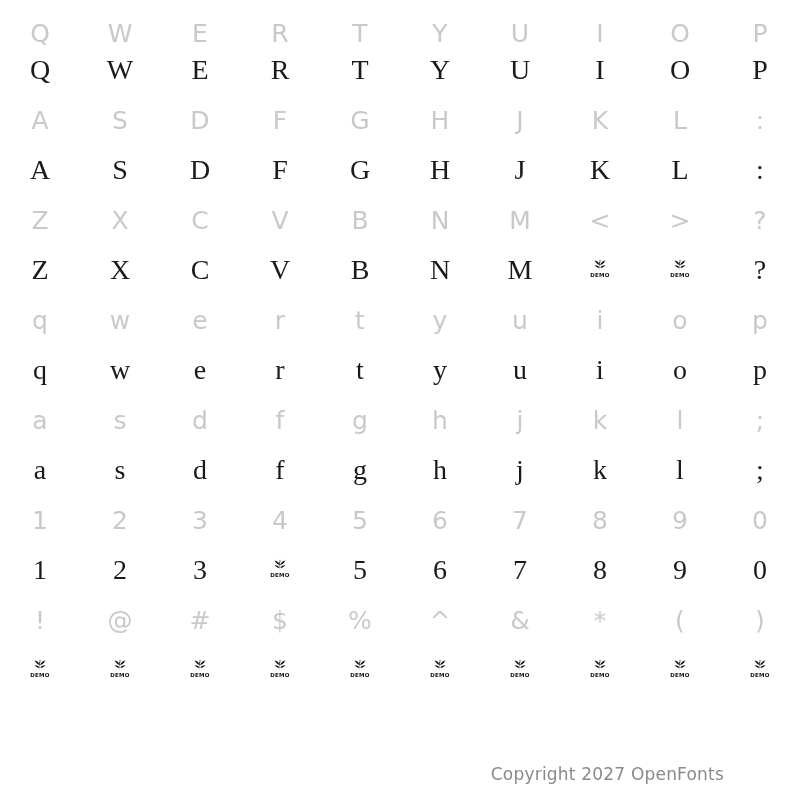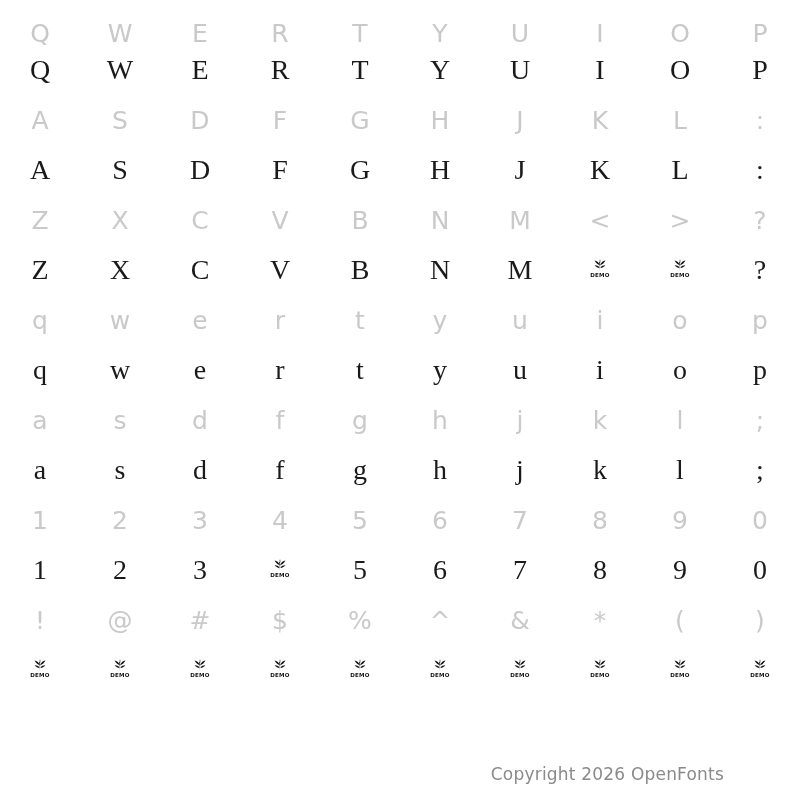--- a/index.html
+++ b/index.html
@@ -416,14 +416,14 @@
               <path d="M11.6 6.2 C13.6 5.2 15.4 3.6 16.4 1.6 C14.2 1.8 12.4 3.4 11.4 5.4 Z" fill="#111"></path>
               <path d="M10.2 9.0 C8.6 8.6 6.8 7.6 5.6 6.2 C7.6 6.0 9.4 6.9 10.4 8.2 Z" fill="#111"></path>
               <path d="M11.8 9.0 C13.4 8.6 15.2 7.6 16.4 6.2 C14.4 6.0 12.6 6.9 11.6 8.2 Z" fill="#111"></path>
               <path d="M11 4.2 C10.5 2.6 10.6 1.2 11 0.2 C11.4 1.2 11.5 2.6 11 4.2 Z" fill="#111"></path>
             </svg>
             <span class="word">DEMO</span>
           </span>
         </div>
       </div>
     </div>
-  <div id="footer">Copyright 2026 OpenFonts</div>
+  <div id="footer">Copyright 2027 OpenFonts</div>
 </div>
 
 </body></html>

